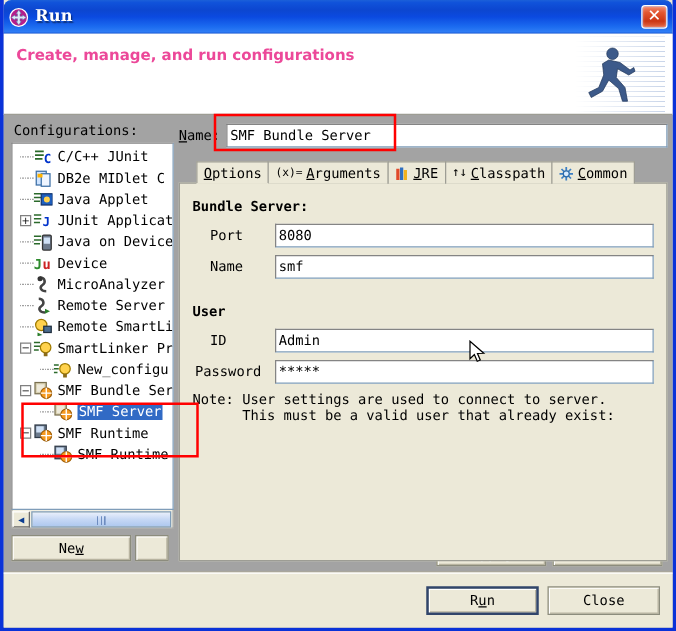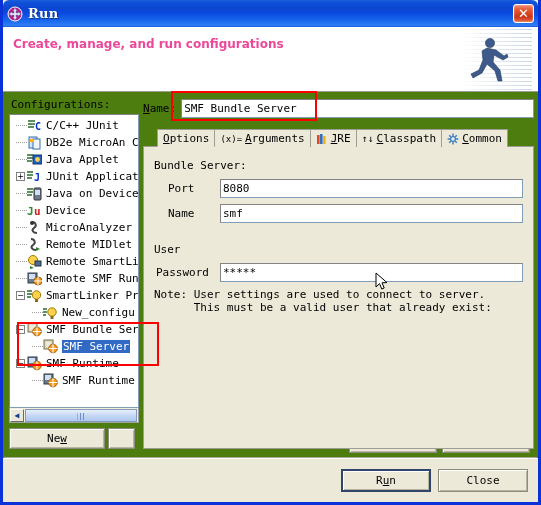--- a/index.html
+++ b/index.html
@@ -100,21 +100,21 @@
       rgba(255,255,255,0) 1px, rgba(255,255,255,0) 4px);
     -webkit-mask-image: linear-gradient(to left, rgba(0,0,0,1), rgba(0,0,0,0));
     mask-image: linear-gradient(to left, rgba(0,0,0,1), rgba(0,0,0,0));
   }
 
   
   .body-area {
     flex: 1 1 auto;
     display: flex;
     flex-direction: column;
-    background: #4d7c0f;
+    background: #a3a3a3;
     position: relative;
   }
   .columns {
     display: flex;
     flex: 1 1 auto;
     padding: 4px 4px 0 6px;
     min-height: 0;
   }
 
   
@@ -335,20 +335,21 @@
     border: 1px solid #9d9d94;
     background: #ece9d8;
     margin-top: -1px;
     padding: 12px 10px 6px 10px;
     position: relative;
     min-height: 0;
   }
   .group-label {
     font-size: 11px;
     margin: 0 0 7px 0;
+    font-weight: bold;
   }
   .field-row {
     display: flex;
     align-items: center;
     margin-bottom: 6px;
   }
   .field-label {
     font-size: 11px;
     width: 66px;
     flex: 0 0 66px;
@@ -458,21 +459,21 @@
               <div class="tree-row">
                 <span class="tree-indent" style="width: 6px;"></span>
                 <span class="dots"></span>
                 <span class="ticon"><svg width="15" height="15" viewBox="0 0 15 15">
                     <g>
                       <rect x="2" y="2" width="8" height="11" fill="#cfe4ff" stroke="#3b6ea5"></rect>
                       <rect x="6" y="4" width="7" height="10" fill="#eef5ff" stroke="#3b6ea5"></rect>
                       <rect x="3" y="4" width="4" height="3" fill="#ffb300"></rect>
                     </g>
                   </svg></span>
-                <span class="tlabel">DB2e MicroAn C</span>
+                <span class="tlabel">DB2e MIDlet C</span>
               </div>
               <div class="tree-row">
                 <span class="tree-indent" style="width: 6px;"></span>
                 <span class="dots"></span>
                 <span class="ticon"><svg width="15" height="15" viewBox="0 0 15 15">
                     <g>
                       <path d="M0 3h6M0 6h6M0 9h5" stroke="#2b6a2b" stroke-width="1.3"></path>
                       <rect x="6" y="3" width="9" height="9" fill="#1e5fbf" stroke="#12346b"></rect>
                       <circle cx="10.5" cy="7.5" r="2.4" fill="#ffd24d"></circle>
                     </g>
@@ -526,46 +527,33 @@
               </div>
               <div class="tree-row">
                 <span class="tree-indent" style="width: 6px;"></span>
                 <span class="dots"></span>
                 <span class="ticon"><svg width="15" height="15" viewBox="0 0 15 15">
                     <g>
                       <path d="M4 2 C8 2 9 6 6 8 C3 10 5 13 9 13" stroke="#444" stroke-width="2" fill="none"></path>
                       <path d="M9 10 l4 2 -4 2z" fill="#2a7d2a"></path>
                     </g>
                   </svg></span>
-                <span class="tlabel">Remote MIDlet</span>
+                <span class="tlabel">Remote Server</span>
               </div>
               <div class="tree-row">
                 <span class="tree-indent" style="width: 6px;"></span>
                 <span class="dots"></span>
                 <span class="ticon"><svg width="15" height="15" viewBox="0 0 15 15">
                     <g>
                       <circle cx="6" cy="6" r="4.5" fill="#ffd24d" stroke="#a07b00"></circle>
                       <rect x="8" y="7" width="6" height="5" fill="#4a6c8f" stroke="#22303f"></rect>
                       <path d="M3 12 l4 2 -4 1z" fill="#2a7d2a"></path>
                     </g>
                   </svg></span>
                 <span class="tlabel">Remote SmartLi</span>
-              </div>
-              <div class="tree-row">
-                <span class="tree-indent" style="width: 6px;"></span>
-                <span class="dots"></span>
-                <span class="ticon"><svg width="15" height="15" viewBox="0 0 15 15">
-                    <g>
-                      <rect x="1" y="2" width="9" height="10" fill="#6b7a8c" stroke="#303b49"></rect>
-                      <rect x="2" y="3" width="6" height="5" fill="#cfe0f5"></rect>
-                      <circle cx="11" cy="10" r="4" fill="#f79a1f" stroke="#a0600a"></circle>
-                      <path d="M11 6v8M7 10h8" stroke="#fff" stroke-width="1"></path>
-                    </g>
-                  </svg></span>
-                <span class="tlabel">Remote SMF Run</span>
               </div>
               <div class="tree-row">
                 <span class="tree-indent" style="width: 6px;"></span>
                 <span class="expander">−</span>
                 <span class="ticon"><svg width="15" height="15" viewBox="0 0 15 15">
                     <g>
                       <path d="M0 3h5M0 6h5M0 9h4" stroke="#2b6a2b" stroke-width="1.3"></path>
                       <circle cx="9.5" cy="7" r="4.2" fill="#ffd24d" stroke="#a07b00"></circle>
                       <rect x="8" y="11" width="3" height="3" fill="#8a6b1a"></rect>
                     </g>
@@ -711,20 +699,24 @@
 
           <div class="field-row">
             <span class="field-label">Name</span>
             <input class="txt" type="text" value="smf" style="">
           </div>
 
           <div class="spacer-lg"></div>
 
           <div class="group-label">User</div>
 
+          <div class="field-row">
+            <span class="field-label">ID</span>
+            <input class="txt" type="text" value="Admin" style="">
+          </div>
 
           <div class="field-row">
             <span class="field-label wide">Password</span>
             <input class="txt" type="text" value="*****" style="">
           </div>
 
           <div class="note">Note: User settings are used to connect to server.
       This must be a valid user that already exist:</div>
         </div>
       </div>

